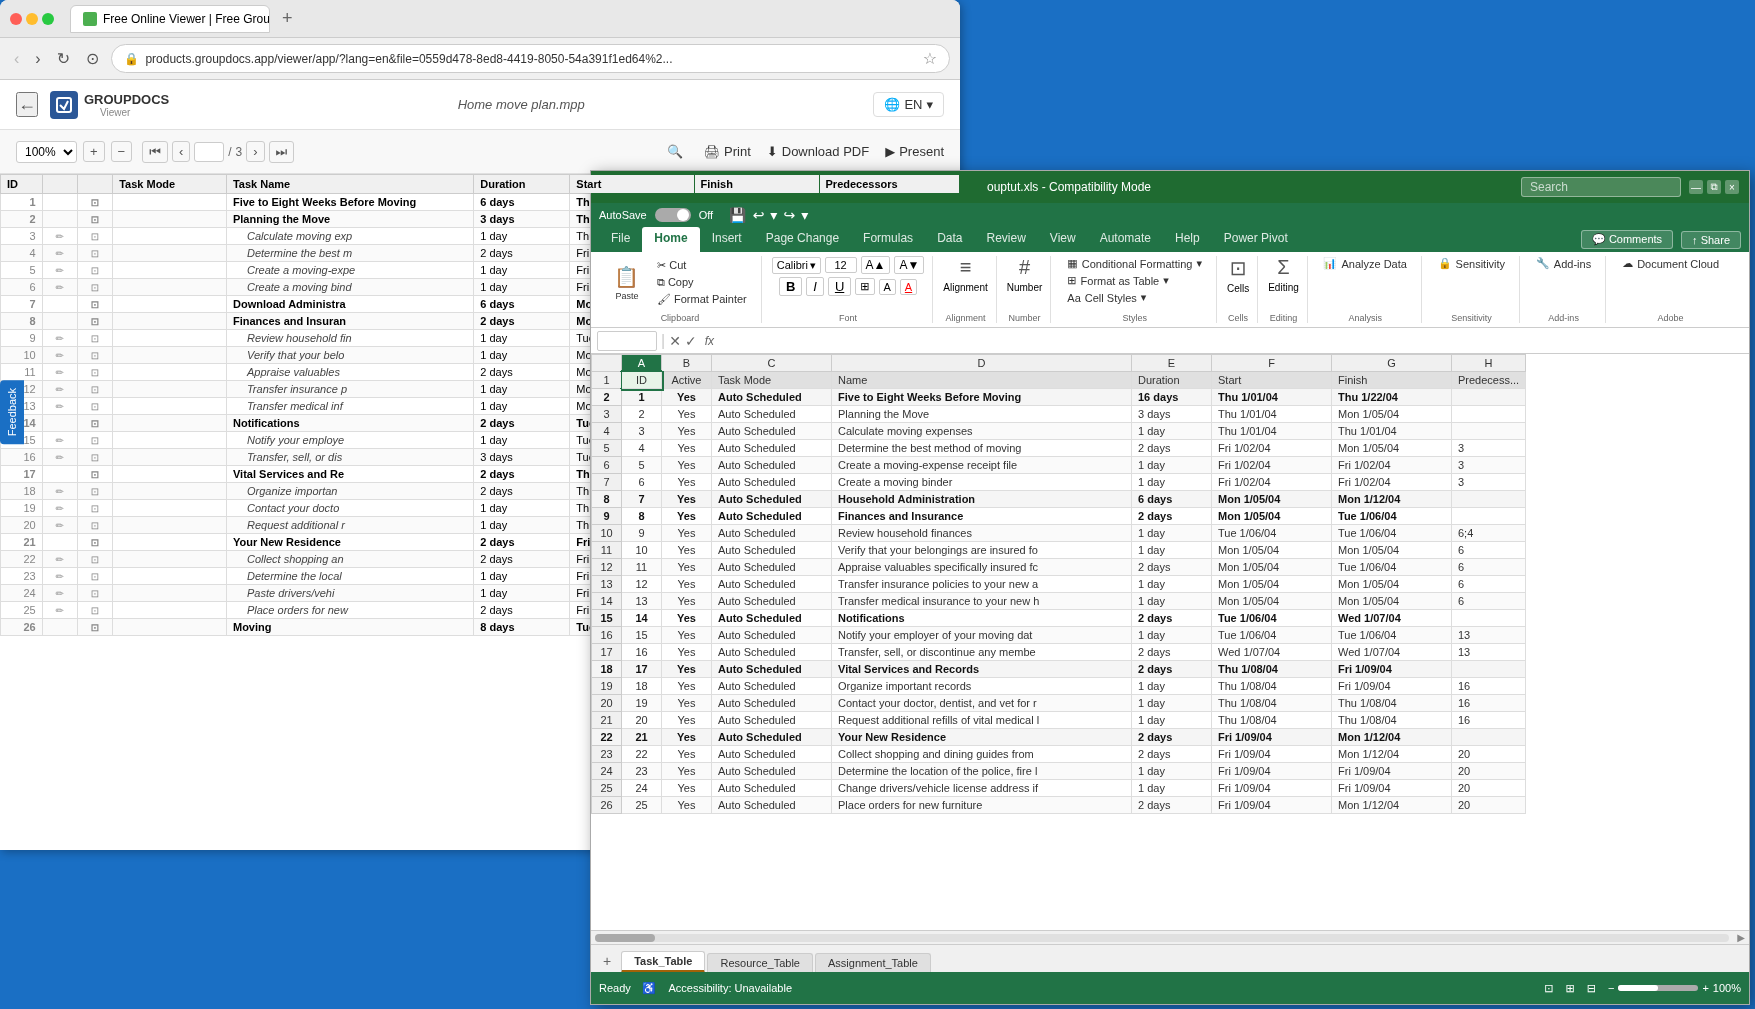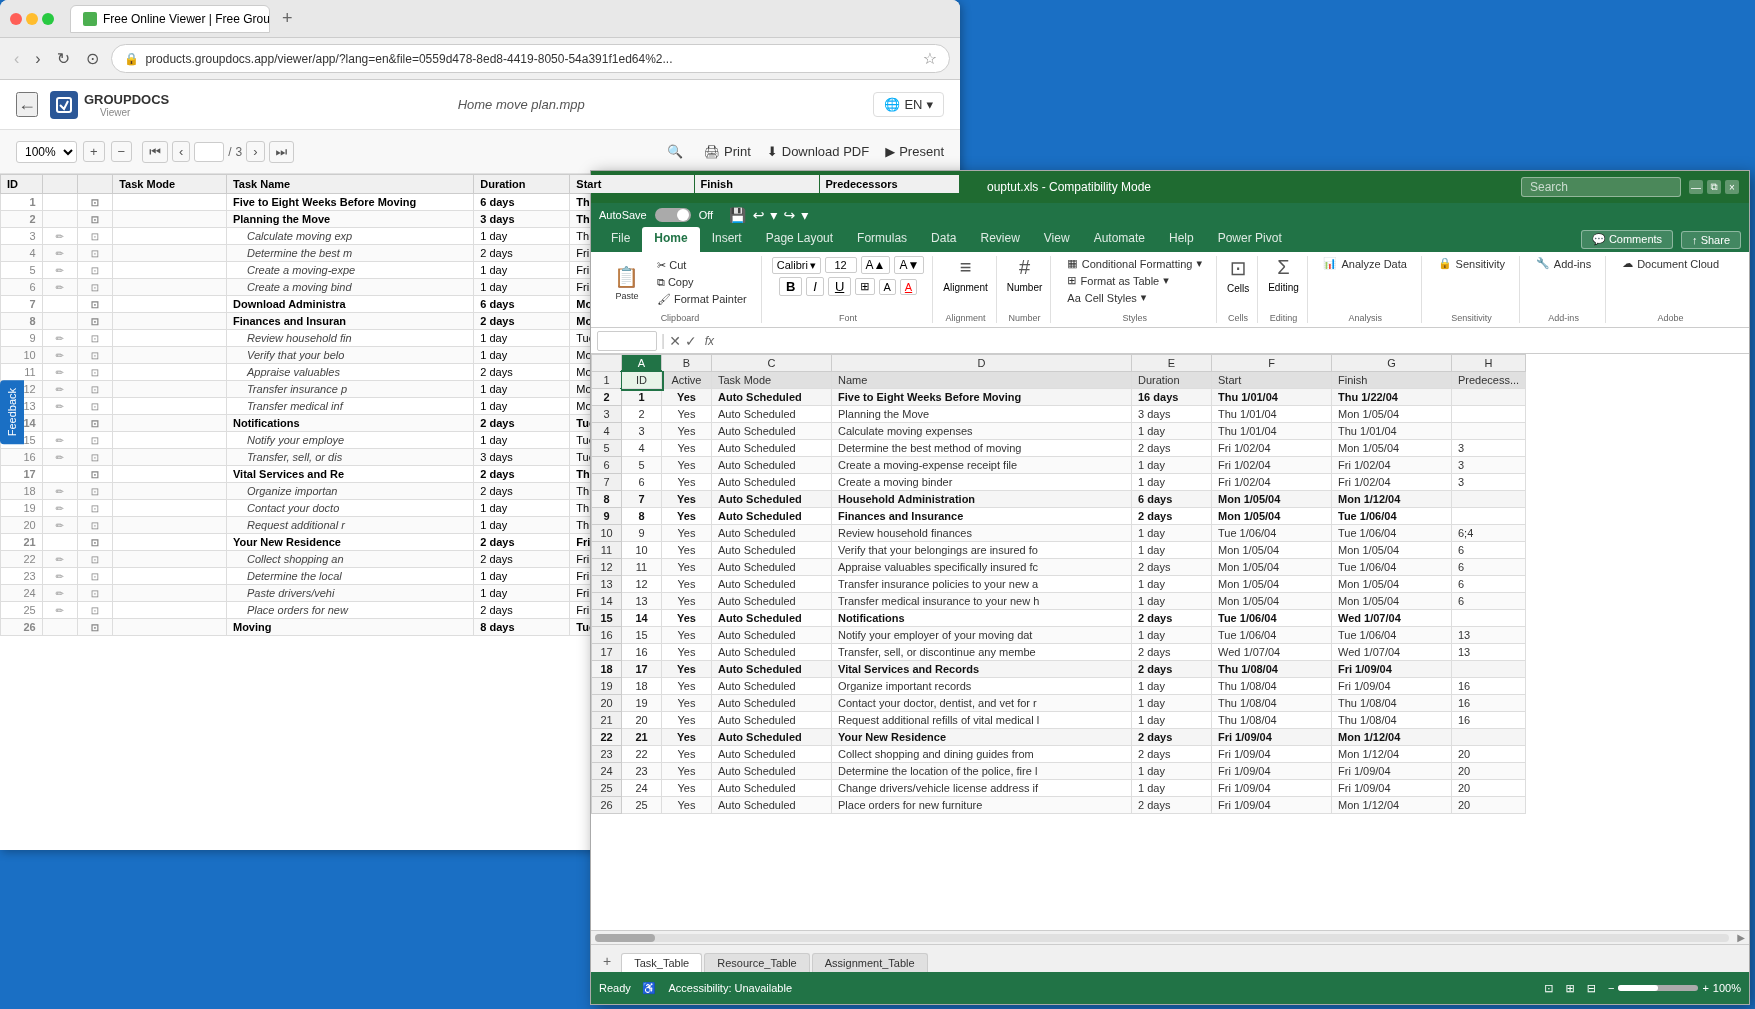--- a/index.html
+++ b/index.html
@@ -382,22 +382,22 @@
       border: 1px solid #ccc;
       border-bottom: none;
       border-radius: 3px 3px 0 0;
       cursor: pointer;
       background: #e0e0e0;
       color: #333;
     }
     .sheet-tab.active {
       background: #fff;
       color: #333;
-      font-weight: 400;
-      border-bottom: 1px solid #a16207;
+      font-weight: 700;
+      border-bottom: 3px solid #a16207;
       margin-bottom: -1px;
     }
     .sheet-add-btn { padding: 3px 8px; font-size: 14px; cursor: pointer; color: #666; border: none; background: none; }
 
     
     .excel-status {
       height: 22px;
       background: #217346;
       display: flex;
       align-items: center;
@@ -861,21 +861,21 @@
       <span>▾</span>
       <span>↪</span>
       <span>▾</span>
     </div>
   </div>
 
   <div class="excel-ribbon-tabs">
     <div class="ribbon-tab">File</div>
     <div class="ribbon-tab active">Home</div>
     <div class="ribbon-tab">Insert</div>
-    <div class="ribbon-tab">Page Layout</div>
+    <div class="ribbon-tab">Page Change</div>
     <div class="ribbon-tab">Formulas</div>
     <div class="ribbon-tab">Data</div>
     <div class="ribbon-tab">Review</div>
     <div class="ribbon-tab">View</div>
     <div class="ribbon-tab">Automate</div>
     <div class="ribbon-tab">Help</div>
     <div class="ribbon-tab">Power Pivot</div>
     <div class="ribbon-right">
       <button class="ribbon-right-btn">
         <span>💬</span>

